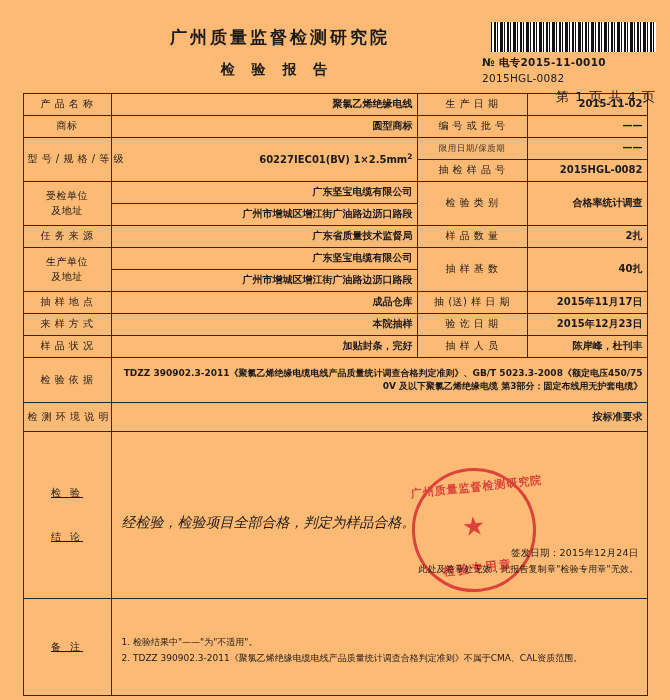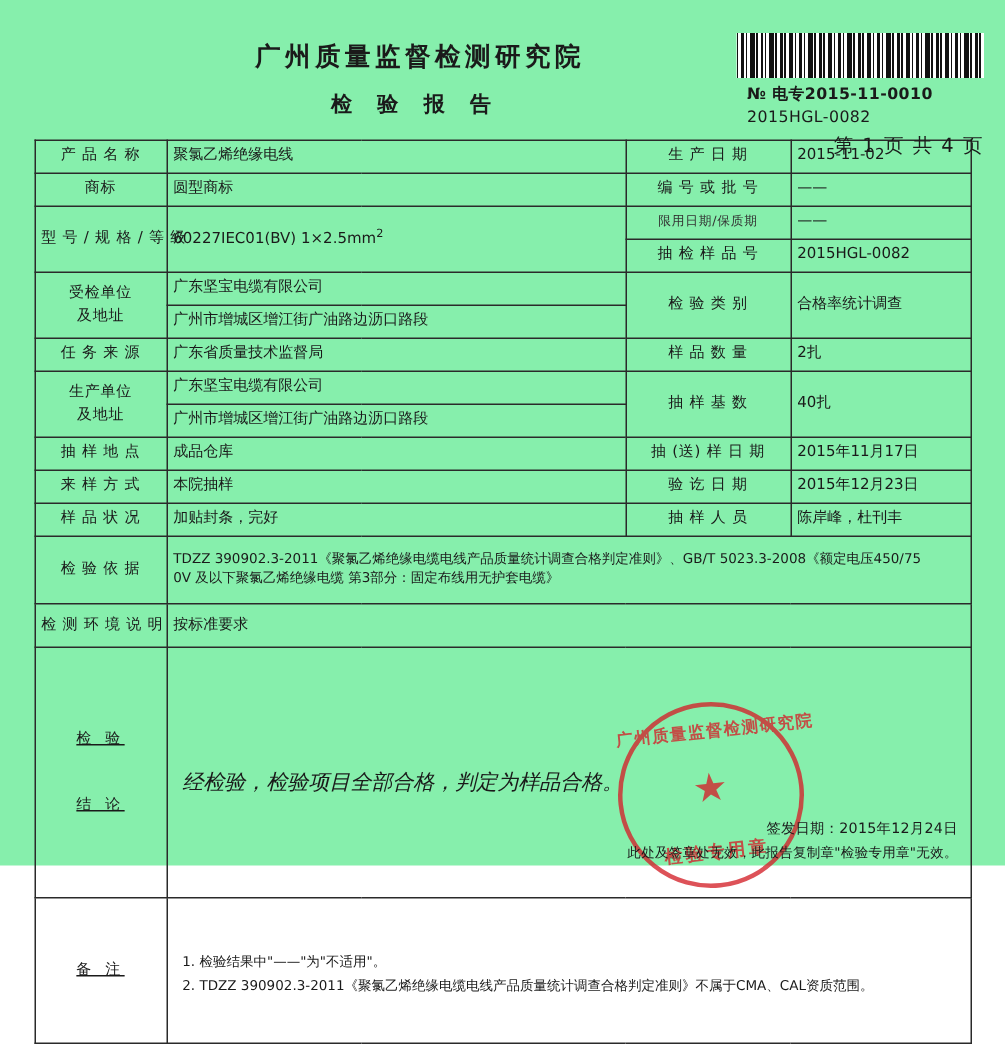--- a/index.html
+++ b/index.html
@@ -11,22 +11,22 @@
     width: 670px;
     height: 700px;
     font-family: "DejaVu Sans", "Liberation Sans", sans-serif;
     color: #1a1a1a;
     position: relative;
     overflow: hidden;
   }
   .page {
     position: relative;
     width: 670px;
-    height: 577px;
-    background: #86efac;
+    height: 700px;
+    background: #fdba74;
   }
 
   
   .header {
     position: relative;
     padding: 26px 0 4px 0;
   }
   .org-title {
     text-align: center;
     font-family: "DejaVu Serif", "Liberation Serif", serif;
@@ -54,21 +54,21 @@
     height: 30px;
     background: repeating-linear-gradient(90deg,
       #111 0px, #111 1px, #fff 1px, #fff 3px,
       #111 3px, #111 5px, #fff 5px, #fff 6px,
       #111 6px, #111 7px, #fff 7px, #fff 9px,
       #111 9px, #111 12px, #fff 12px, #fff 13px);
   }
   .doc-no {
     position: absolute;
     top: 56px;
-    right: 2px;
+    right: 18px;
     font-size: 10.5px;
     text-align: left;
     width: 170px;
   }
   .doc-no .line1 { font-weight: bold; letter-spacing: .3px; }
   .doc-no .line2 { margin-top: 2px; letter-spacing: .3px; }
   .page-count {
     position: absolute;
     top: 88px;
     right: 14px;
@@ -95,22 +95,23 @@
     text-align: center;
     letter-spacing: .5px;
     white-space: nowrap;
   }
   .lbl-sp {
     text-align: center;
     letter-spacing: 3px;
     text-decoration: underline;
   }
   .val {
-    text-align: left;
+    text-align: right;
     padding-left: 6px;
+    font-weight: bold;
   }
   .small { font-size: 9px; }
   .tiny { font-size: 8.5px; color: #333; }
   .twoline { line-height: 1.5; text-align: center; }
   .sup { font-size: 7.5px; vertical-align: super; }
 
   .big-cell {
     vertical-align: top;
     position: relative;
   }

